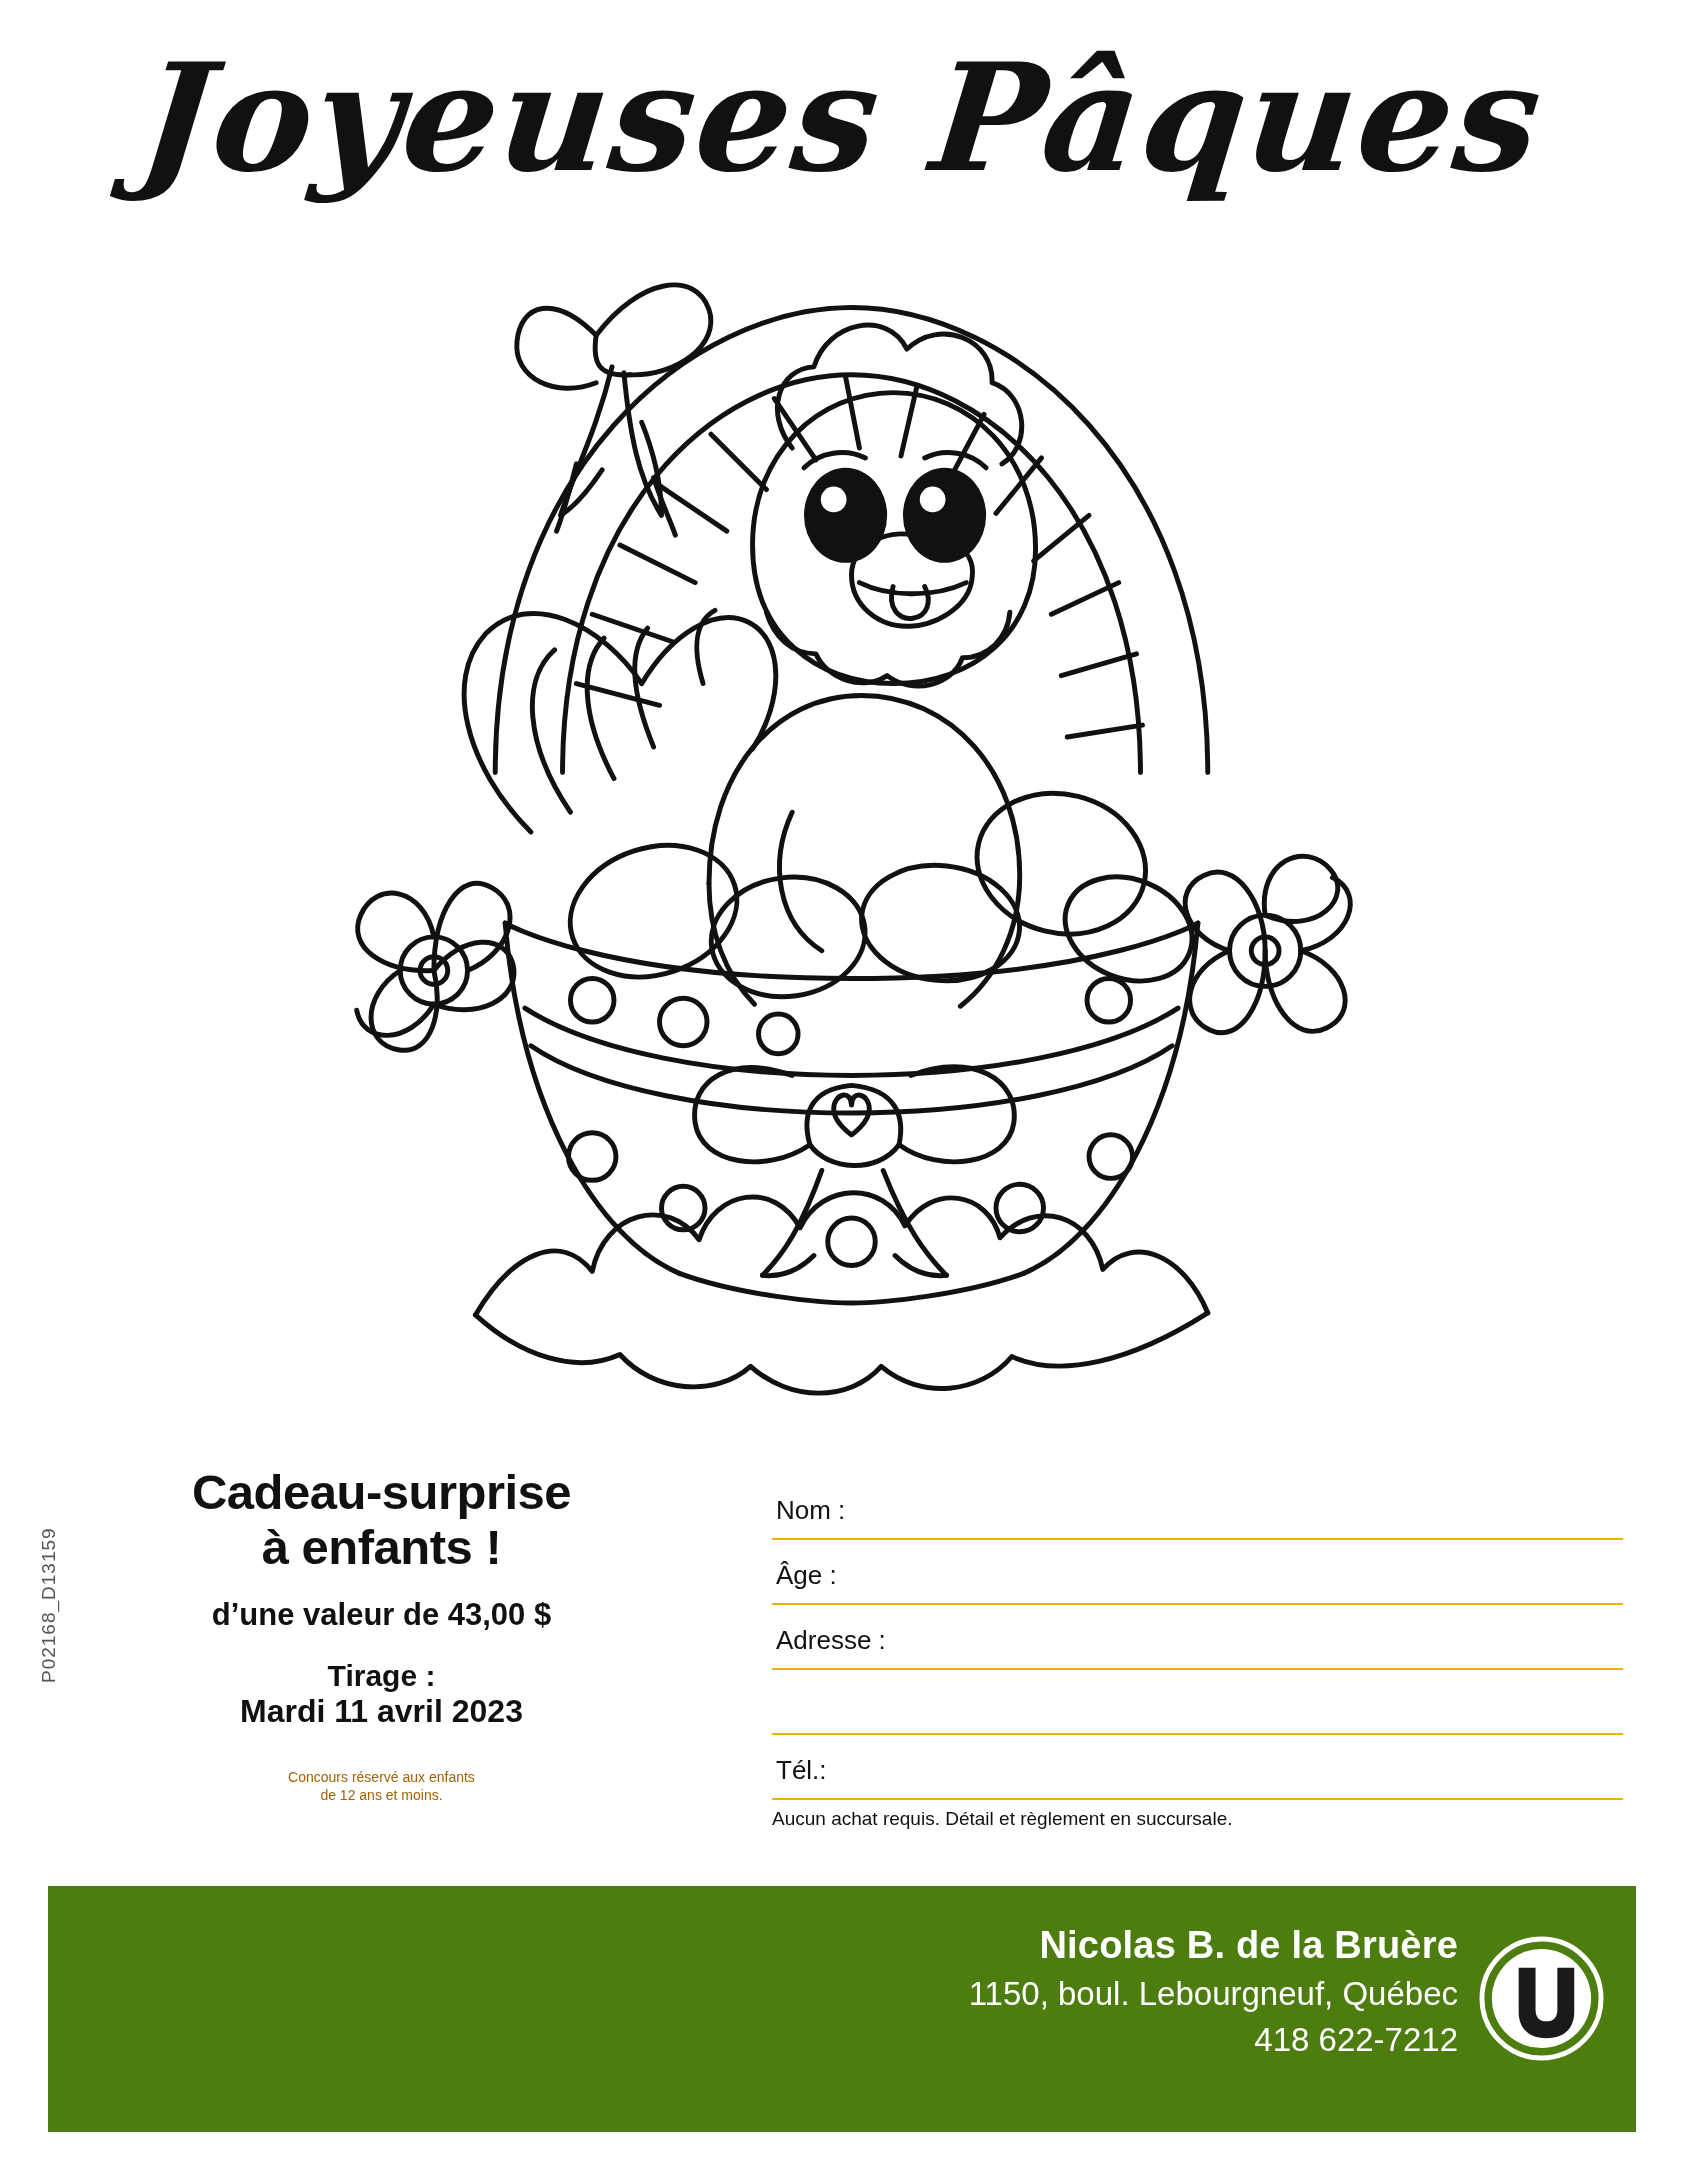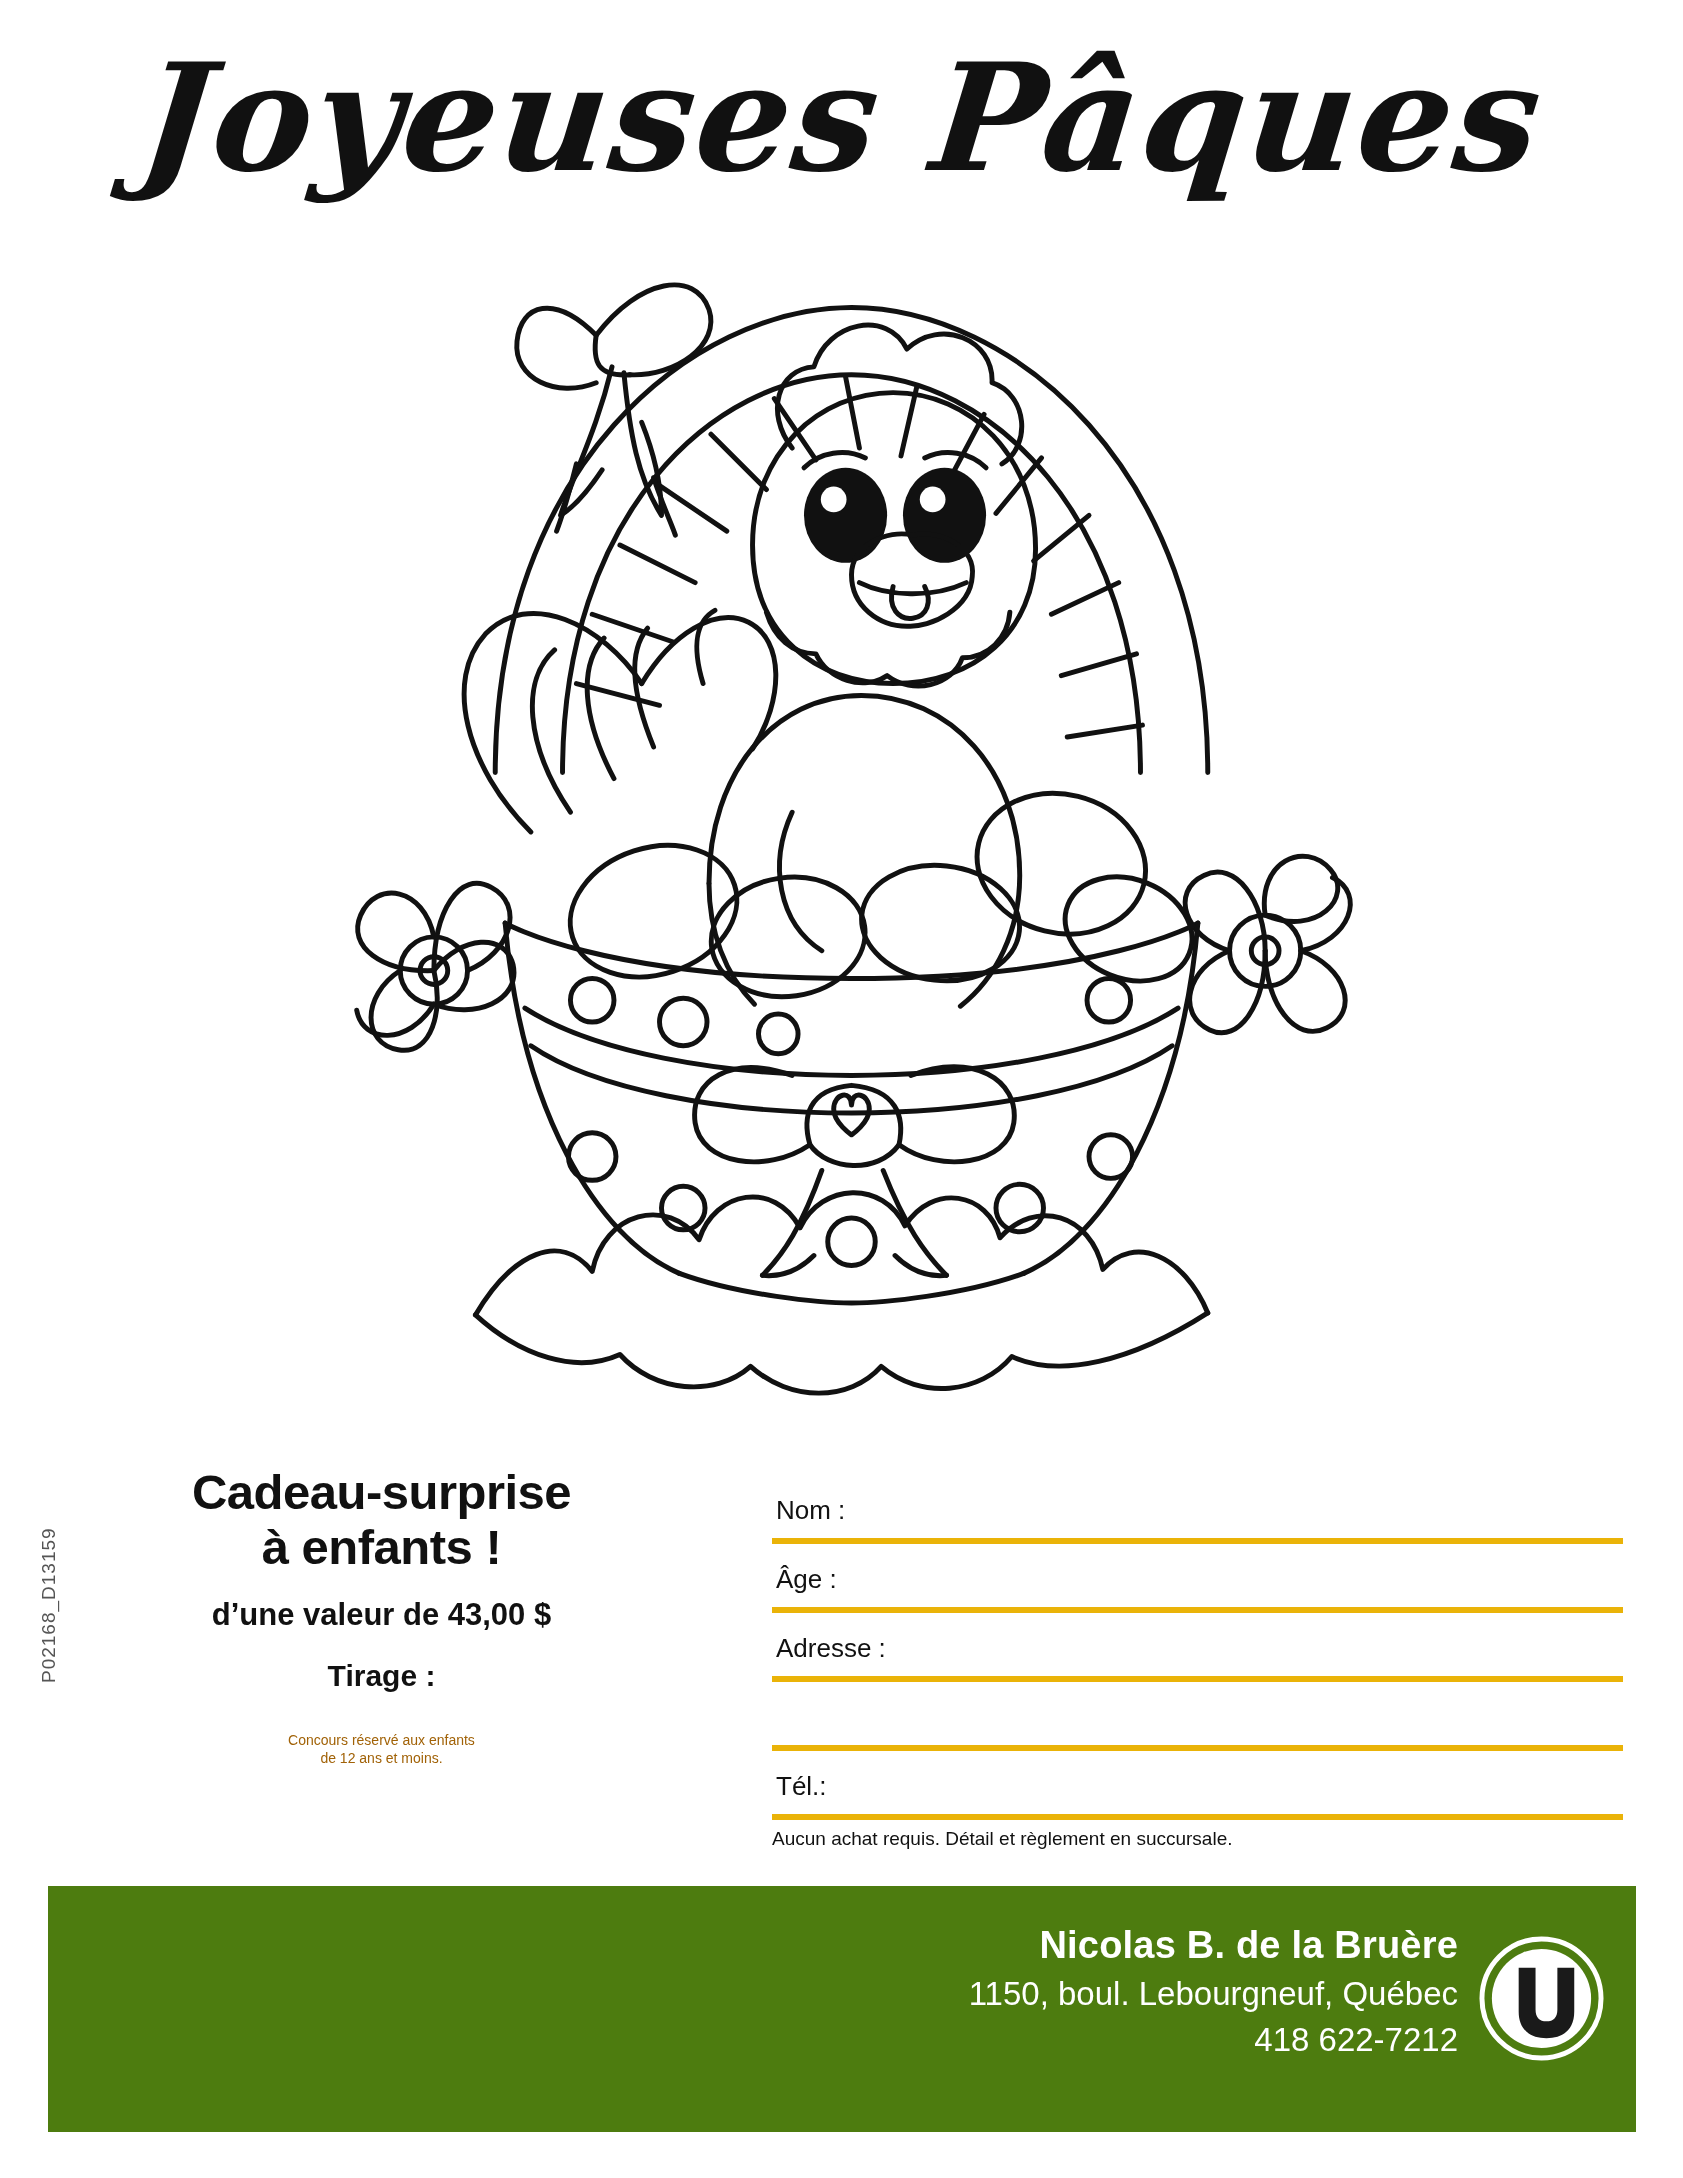--- a/index.html
+++ b/index.html
@@ -103,21 +103,21 @@
   
   .form {
     position: absolute;
     left: 772px;
     top: 1475px;
     width: 851px;
   }
   .field {
     position: relative;
     height: 63px;
-    border-bottom: 6px solid #eab308;
+    border-bottom: 2px solid #eab308;
   }
   .field.blank { height: 63px; }
   .field .flabel {
     position: absolute;
     left: 4px;
     bottom: 12px;
     font-size: 26px;
     color: #111;
   }
   .form .disclaimer {
@@ -285,20 +285,21 @@
     </svg>
   </div>
 
   <div class="promo">
     <div class="headline">
       <div>Cadeau-surprise</div>
       <div>à enfants !</div>
     </div>
     <div class="value">d’une valeur de 43,00 $</div>
     <div class="draw-label">Tirage :</div>
+    <div class="draw-date">Mardi 11 avril 2023</div>
     <div class="fineprint">
       <div>Concours réservé aux enfants</div>
       <div>de 12 ans et moins.</div>
     </div>
   </div>
 
   <div class="code">P02168_D13159</div>
 
   <div class="form">
     <div class="field">

